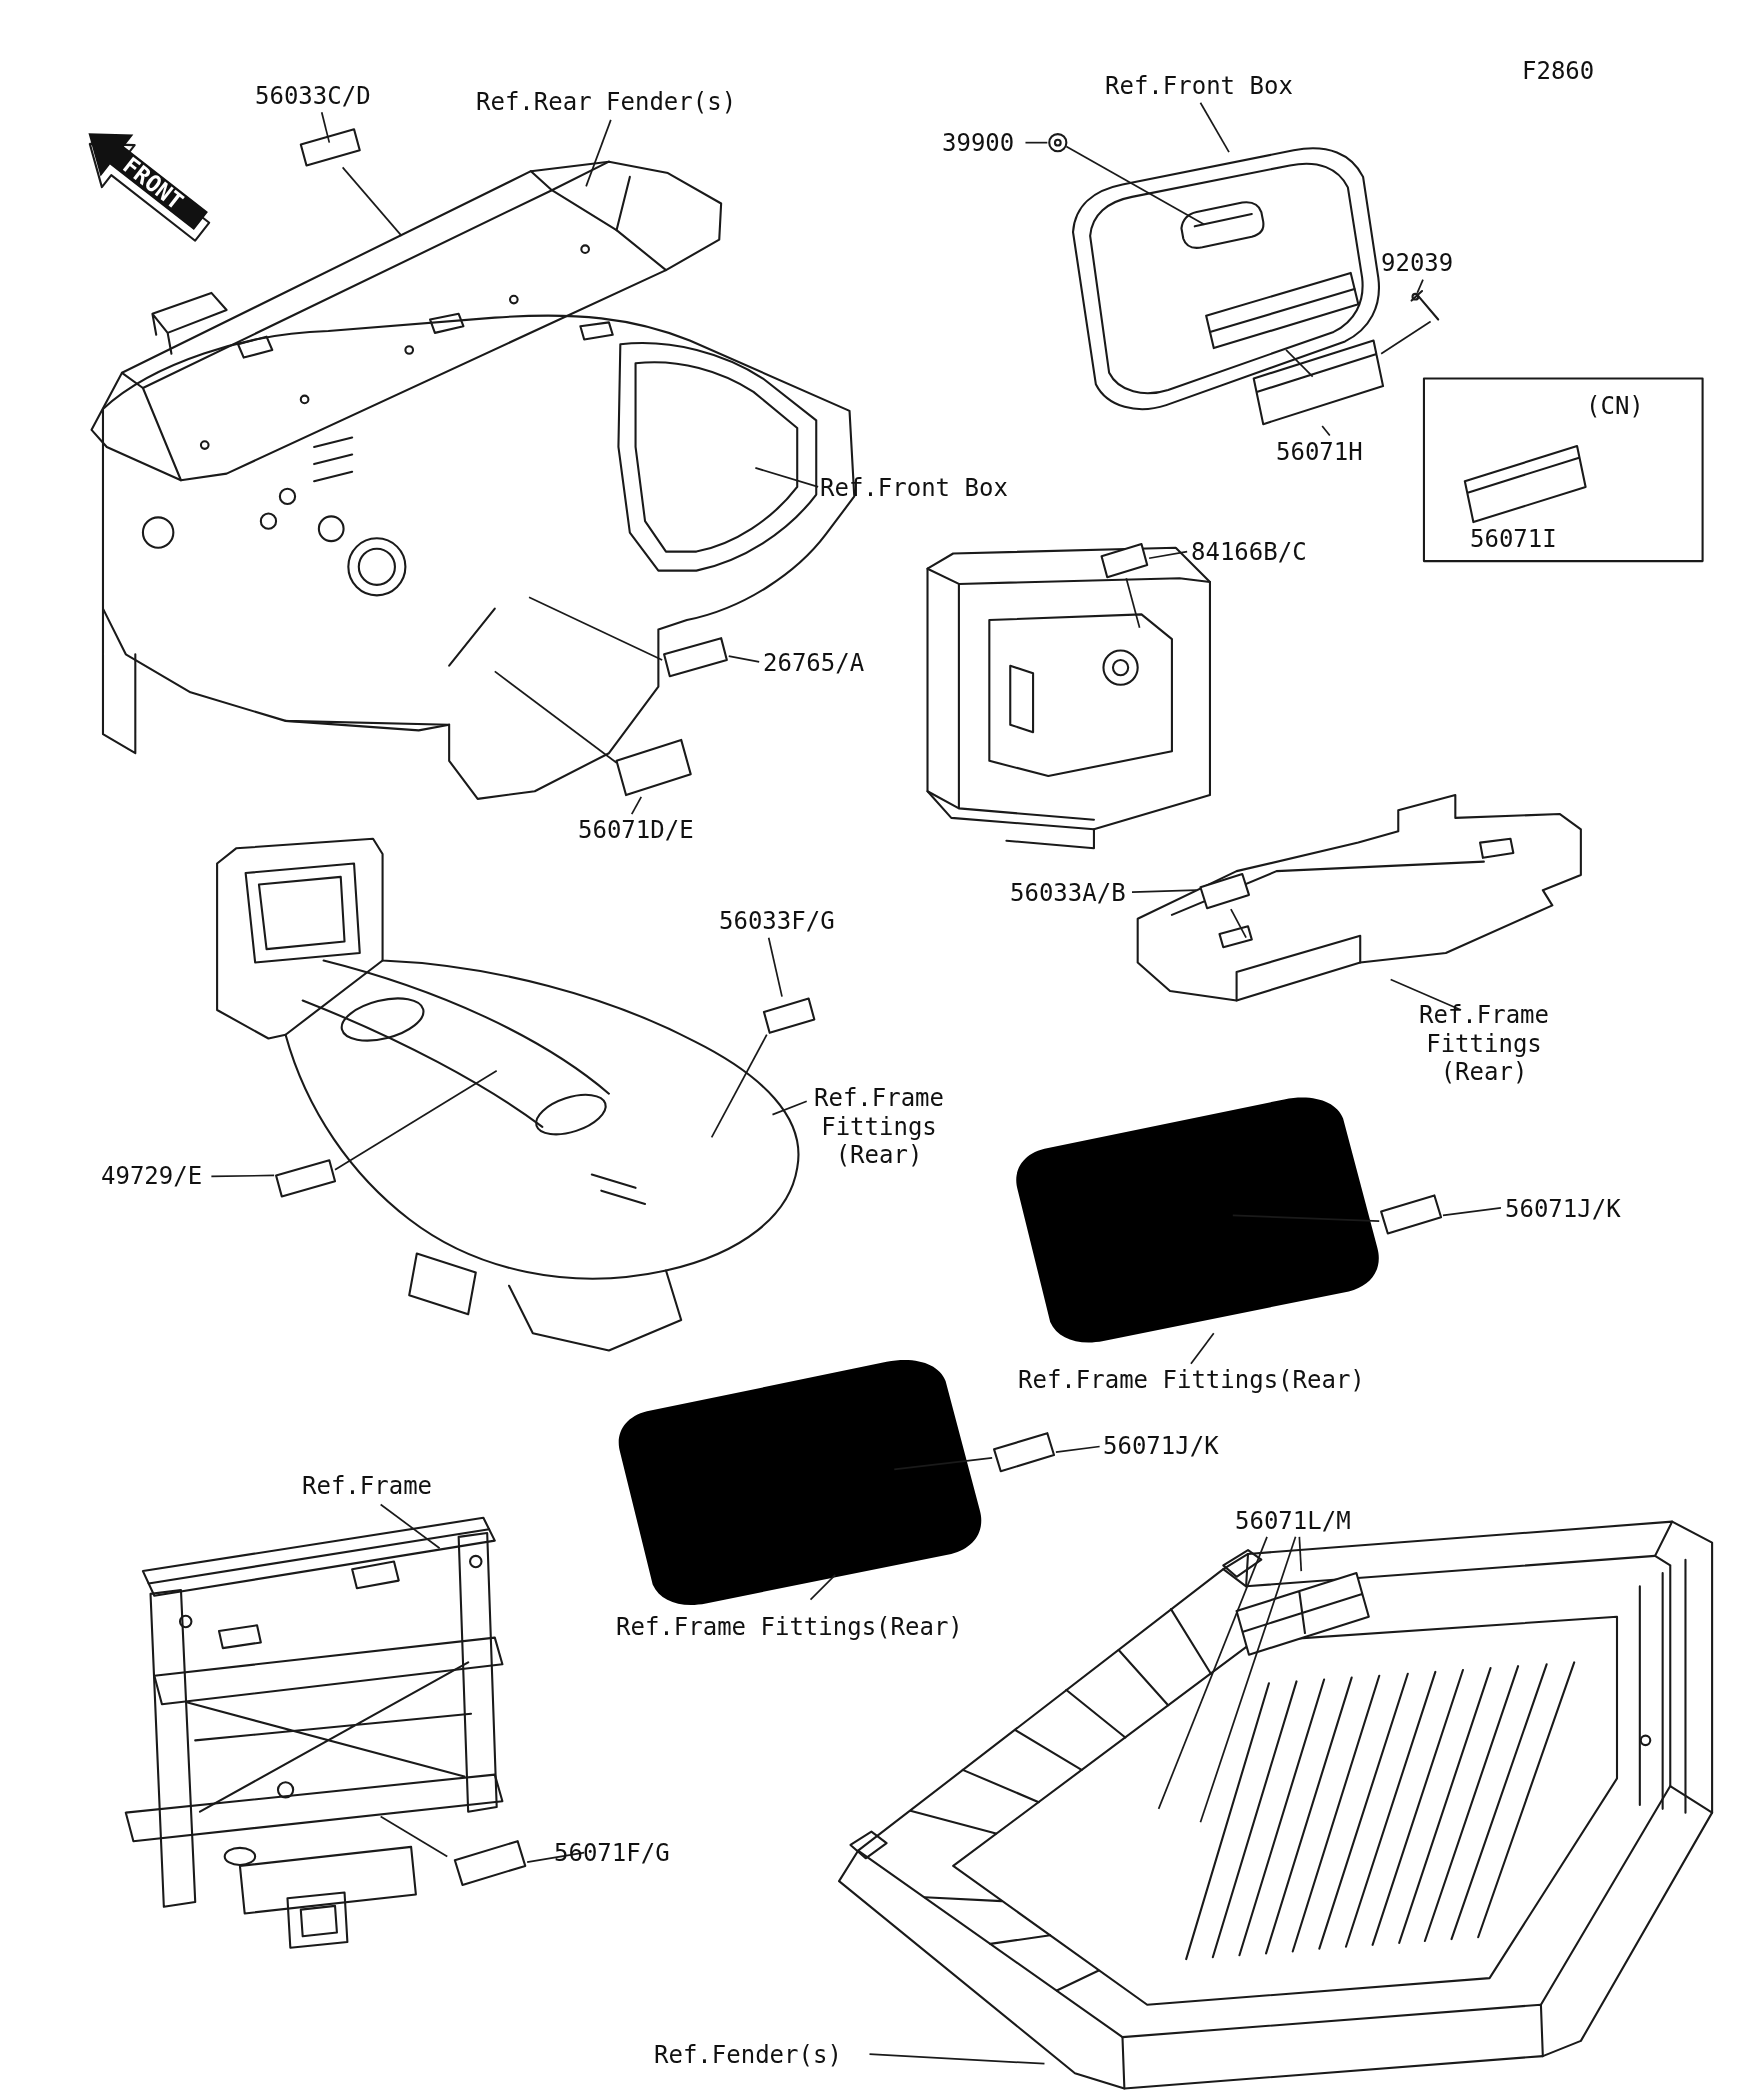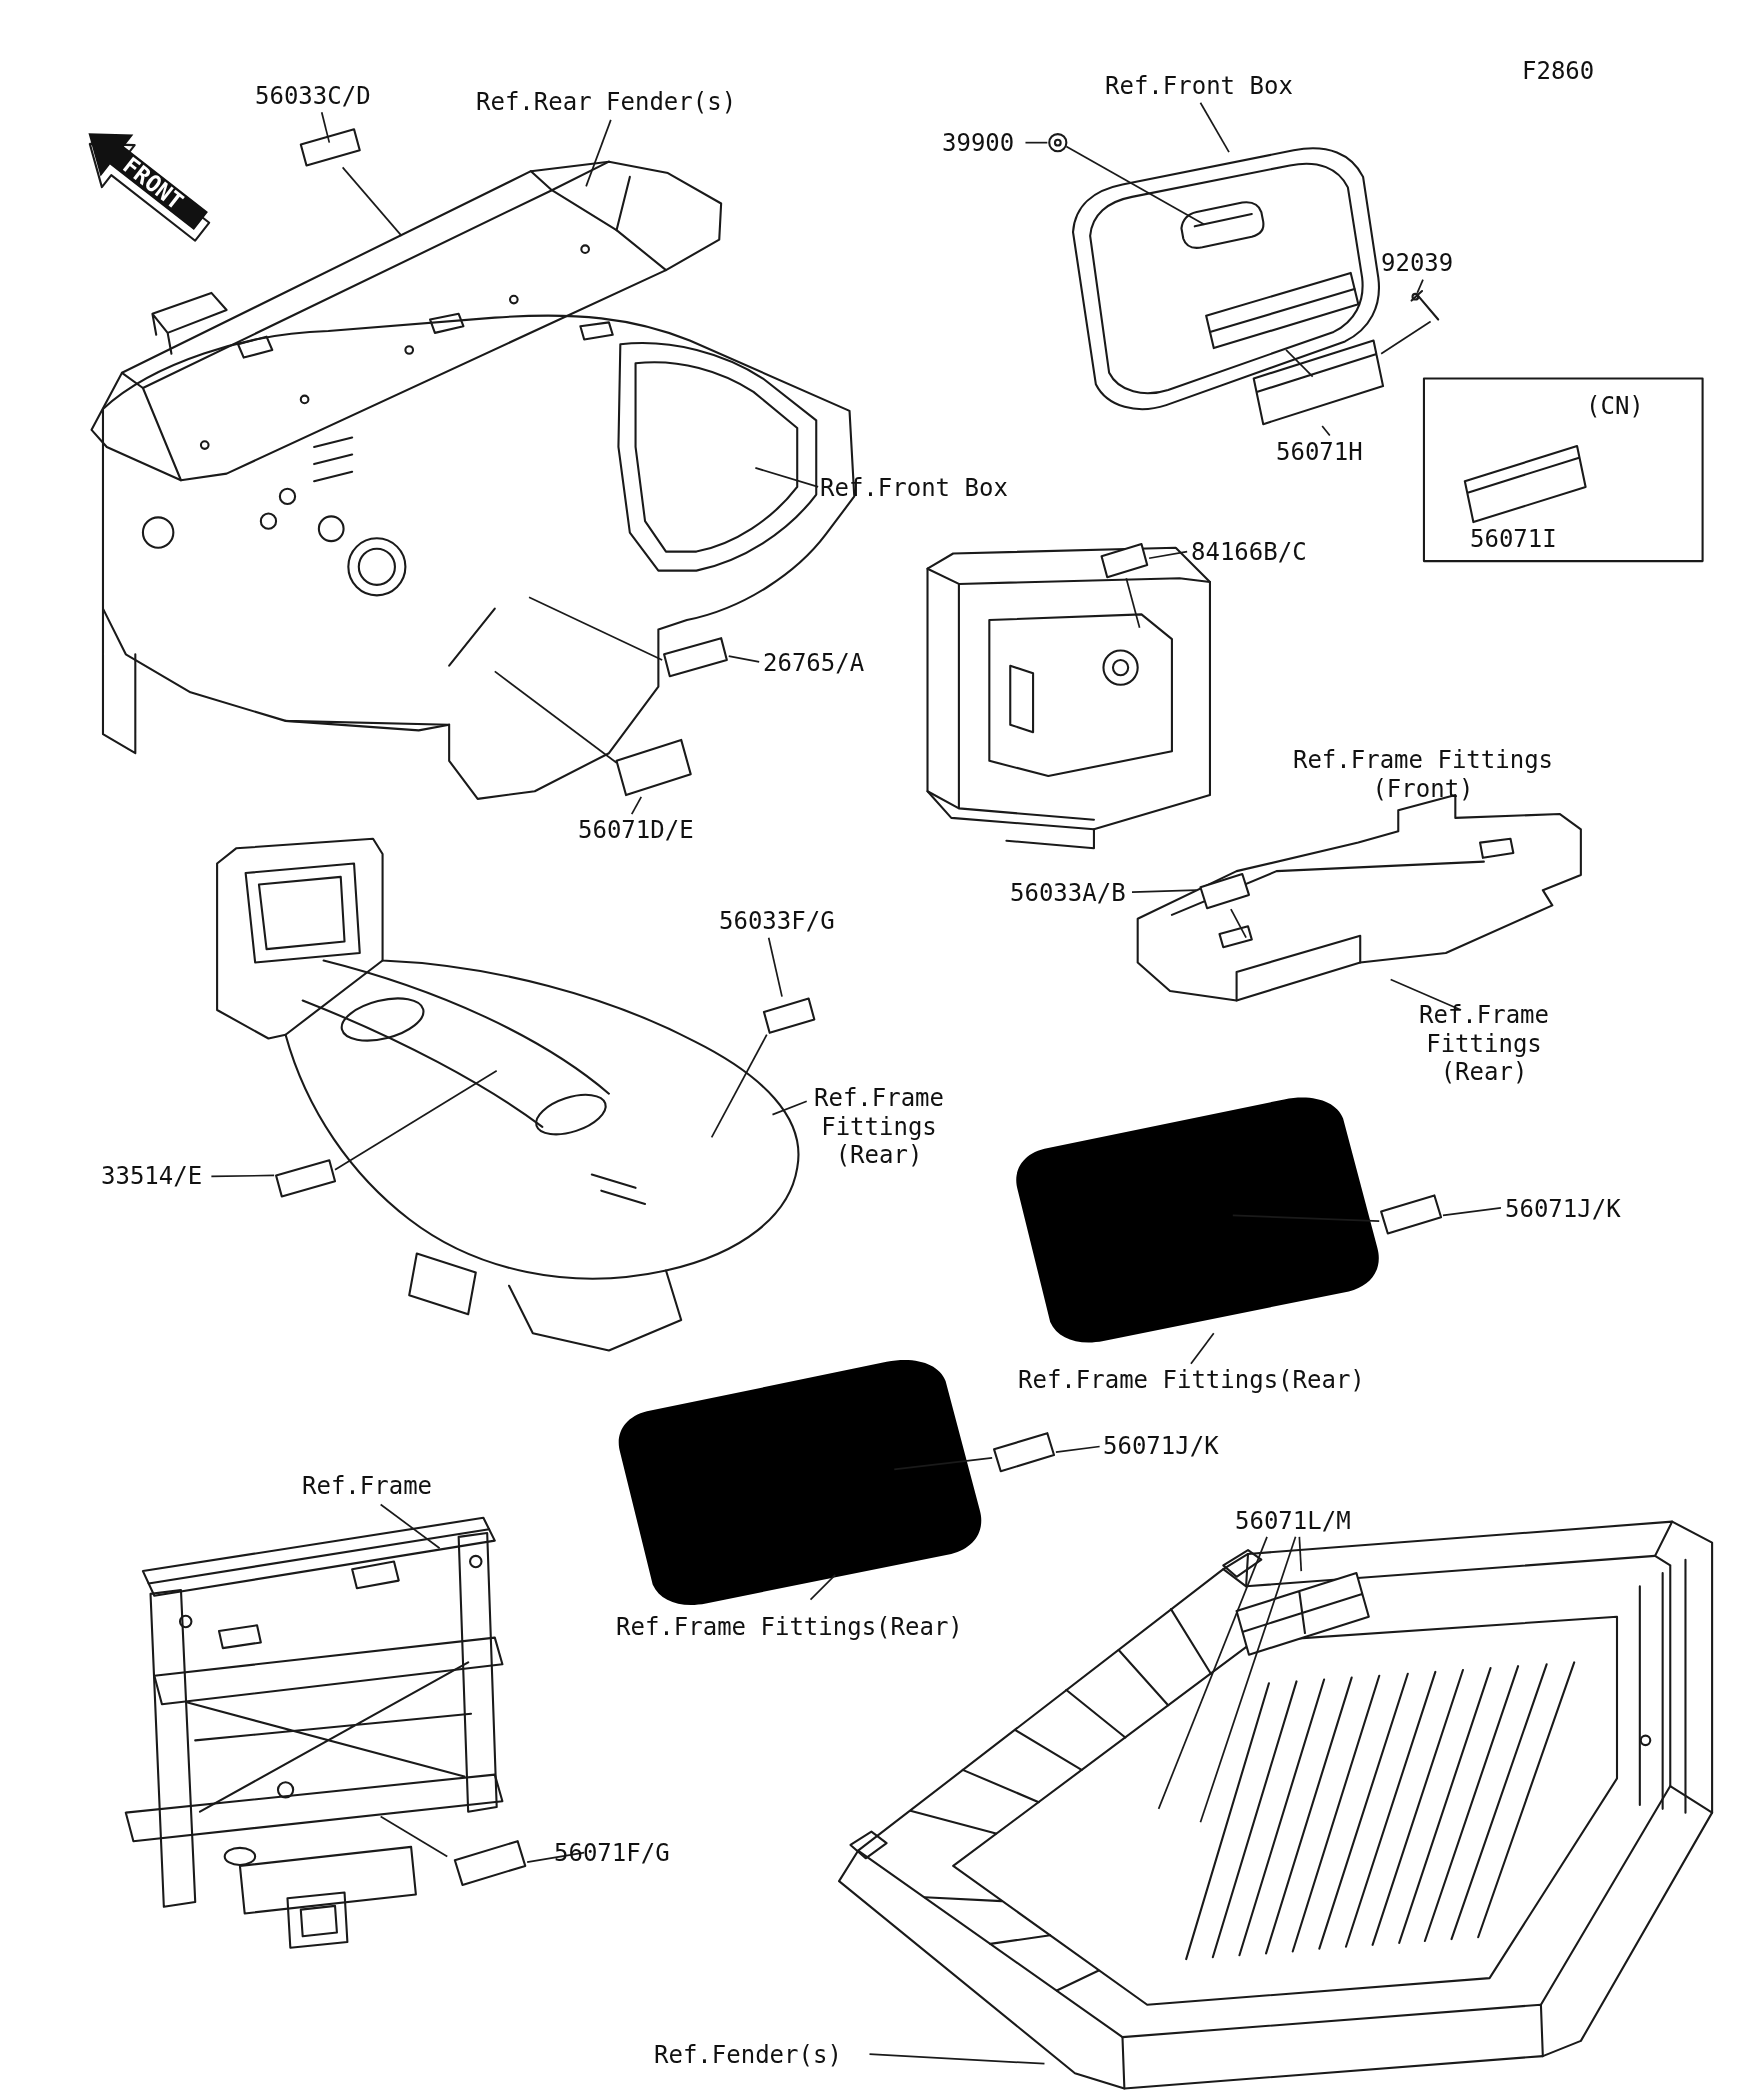--- a/index.html
+++ b/index.html
@@ -250,32 +250,30 @@
   <div class="lbl" style="left:476px;top:88px">Ref.Rear Fender(s)</div>
   <div class="lbl" style="left:1105px;top:72px">Ref.Front Box</div>
   <div class="lbl" style="left:942px;top:129px">39900</div>
   <div class="lbl" style="left:1381px;top:249px">92039</div>
   <div class="lbl" style="left:1276px;top:438px">56071H</div>
   <div class="lbl" style="left:1586px;top:392px">(CN)</div>
   <div class="lbl" style="left:1470px;top:525px">56071I</div>
   <div class="lbl" style="left:820px;top:474px">Ref.Front Box</div>
   <div class="lbl" style="left:1191px;top:538px">84166B/C</div>
   <div class="lbl" style="left:763px;top:649px">26765/A</div>
-  <div class="lbl ctr" style="left:1423px;top:746px">Ref.Frame Fittings
-(Front)</div>
   <div class="lbl" style="left:578px;top:816px">56071D/E</div>
   <div class="lbl" style="left:1010px;top:879px">56033A/B</div>
   <div class="lbl" style="left:719px;top:907px">56033F/G</div>
   <div class="lbl ctr" style="left:1484px;top:1001px">Ref.Frame
 Fittings
 (Rear)</div>
   <div class="lbl ctr" style="left:879px;top:1084px">Ref.Frame
 Fittings
 (Rear)</div>
-  <div class="lbl" style="left:101px;top:1162px">33514/E</div>
+  <div class="lbl" style="left:101px;top:1162px">49729/E</div>
   <div class="lbl" style="left:1505px;top:1195px">56071J/K</div>
   <div class="lbl" style="left:1018px;top:1366px">Ref.Frame Fittings(Rear)</div>
   <div class="lbl" style="left:1103px;top:1432px">56071J/K</div>
   <div class="lbl" style="left:302px;top:1472px">Ref.Frame</div>
   <div class="lbl" style="left:1235px;top:1507px">56071L/M</div>
   <div class="lbl" style="left:616px;top:1613px">Ref.Frame Fittings(Rear)</div>
   <div class="lbl" style="left:554px;top:1839px">56071F/G</div>
   <div class="lbl" style="left:654px;top:2041px">Ref.Fender(s)</div>
 
 </div>

